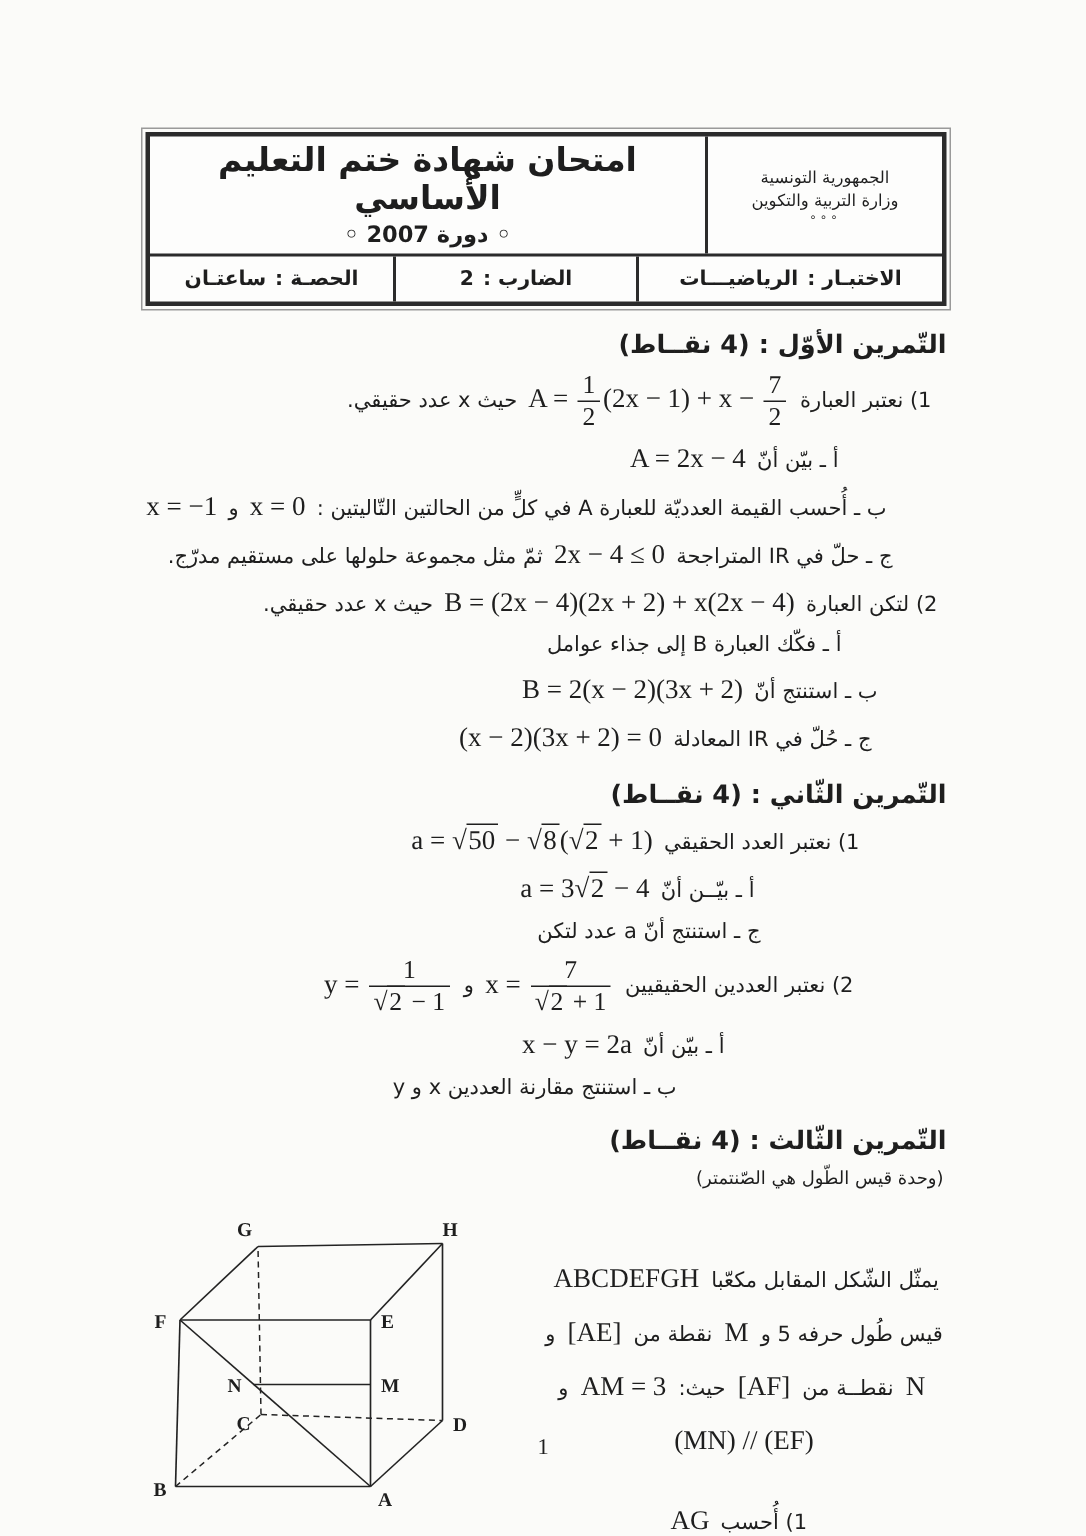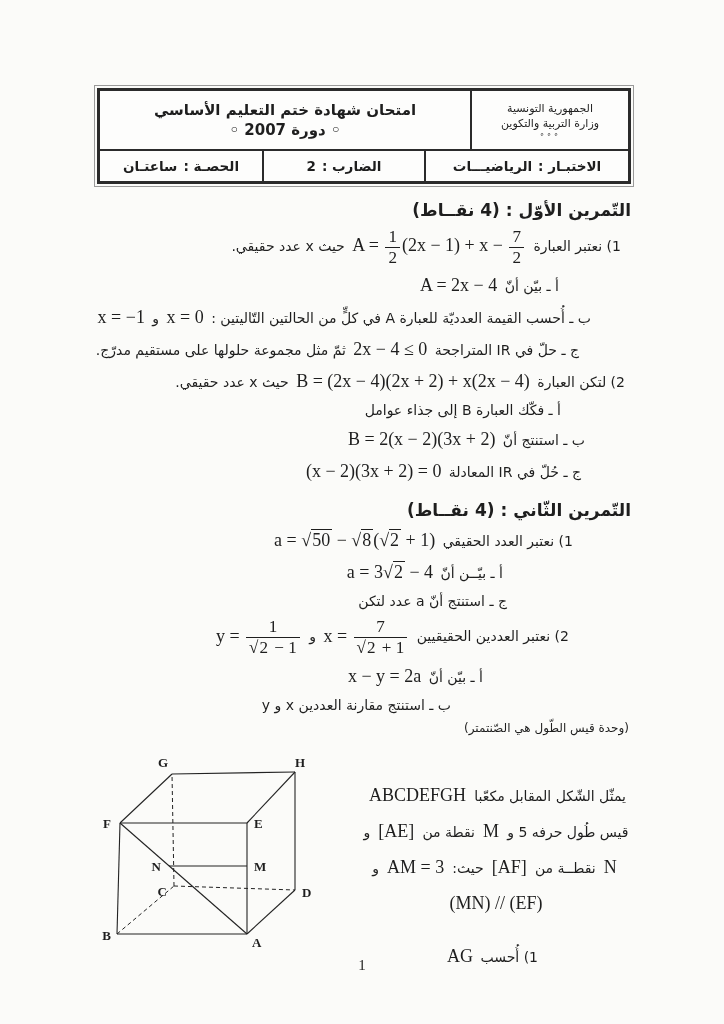--- a/index.html
+++ b/index.html
@@ -26,21 +26,21 @@
     width:152px;flex:none;
     border-left:2px solid #2b2b2b;
     display:flex;flex-direction:column;justify-content:center;align-items:center;
     font-size:11px;line-height:1.35;padding:3px 2px;text-align:center;
   }
   .h-dots{font-size:8px;letter-spacing:2px;line-height:.8;color:#333;}
   .h-title{
     flex:1;display:flex;flex-direction:column;justify-content:center;align-items:center;
     font-weight:bold;text-align:center;padding:4px 0;
   }
-  .h-title .t1{font-size:15px;}
+  .h-title .t1{font-size:22px;}
   .h-title .t2{font-size:15px;margin-top:2px;}
   .h-row2{display:flex;min-height:30px;font-weight:bold;font-size:13.5px;}
   .h-row2 > div{display:flex;align-items:center;justify-content:center;gap:6px;padding:3px 6px;}
   .h-cell-subject{width:36%;}
   .h-cell-coeff{width:28%;border-left:2px solid #2b2b2b;border-right:2px solid #2b2b2b;}
   .h-cell-duration{flex:1;}
   
   .content{margin:0 93px 0 97px;}
   .ex-title{
     font-size:17px;font-weight:bold;margin:15px 0 7px;
@@ -126,21 +126,21 @@
       <div>
           <div class="line" style="margin-right: 10px;"><span class="ar">1) نعتبر العبارة</span> <span class="math" dir="ltr">A = <span class="frac">
                 <span class="fnum">1</span>
                 <span class="fden">2</span>
               </span>(2x − 1) + x − <span class="frac">
                 <span class="fnum">7</span>
                 <span class="fden">2</span>
               </span></span> <span class="ar">حيث x عدد حقيقي.</span> </div>
           <div class="line" style="margin-right: 72px;"><span class="ar">أ ـ بيّن أنّ</span> <span class="math" dir="ltr">A = 2x − 4</span> </div>
           <div class="line" style="margin-right: 40px;"><span class="ar">ب ـ أُحسب القيمة العدديّة للعبارة A في كلٍّ من الحالتين التّاليتين :</span> <span class="math" dir="ltr">x = 0</span> <span class="ar">و</span> <span class="math" dir="ltr">x = −1</span> </div>
-          <div class="line" style="margin-right: 52px;"><span class="ar">ج ـ حلّ في IR المتراجحة</span> <span class="math" dir="ltr">2x − 4 ≤ 0</span> <span class="ar">ثمّ مثل مجموعة حلولها على مستقيم مدرّج.</span> </div>
+          <div class="line" style="margin-right: 36px;"><span class="ar">ج ـ حلّ في IR المتراجحة</span> <span class="math" dir="ltr">2x − 4 ≤ 0</span> <span class="ar">ثمّ مثل مجموعة حلولها على مستقيم مدرّج.</span> </div>
           <div class="line" style="margin-right: 6px;"><span class="ar">2) لتكن العبارة</span> <span class="math" dir="ltr">B = (2x − 4)(2x + 2) + x(2x − 4)</span> <span class="ar">حيث x عدد حقيقي.</span> </div>
           <div class="line" style="margin-right: 70px;"><span class="ar">أ ـ فكّك العبارة B إلى جذاء عوامل</span> </div>
           <div class="line" style="margin-right: 46px;"><span class="ar">ب ـ استنتج أنّ</span> <span class="math" dir="ltr">B = 2(x − 2)(3x + 2)</span> </div>
           <div class="line" style="margin-right: 50px;"><span class="ar">ج ـ حُلّ في IR المعادلة</span> <span class="math" dir="ltr">(x − 2)(3x + 2) = 0</span> </div>
         </div>
     </section>
 
     <section id="ex2">
       <h2 class="ex-title">التّمرين الثّاني : (4 نقــاط)</h2>
       <div>
@@ -153,20 +153,21 @@
               </span></span> <span class="ar">و</span> <span class="math" dir="ltr">y = <span class="frac">
                 <span class="fnum">1</span>
                 <span class="fden"><span class="sqrt">√<span class="rad">2</span></span> − 1</span>
               </span></span> </div>
           <div class="line" style="margin-right: 148px;"><span class="ar">أ ـ بيّن أنّ</span> <span class="math" dir="ltr">x − y = 2a</span> </div>
           <div class="line" style="margin-right: 180px;"><span class="ar">ب ـ استنتج مقارنة العددين x و y</span> </div>
         </div>
     </section>
 
     <section id="ex3">
+      <h2 class="ex-title">التّمرين الثّالث : (4 نقــاط)</h2>
       <div class="unit-line">(وحدة قيس الطّول هي الصّنتمتر)</div>
 
       <div class="fig-row">
         <div class="fig-text">
           <div class="para"><span class="ar">يمثّل الشّكل المقابل مكعّبا</span> <span class="math" dir="ltr">ABCDEFGH</span> <span class="ar">قيس طُول حرفه 5 و</span> <span class="math" dir="ltr">M</span> <span class="ar">نقطة من</span> <span class="math" dir="ltr">[AE]</span> <span class="ar">و</span> <span class="math" dir="ltr">N</span> <span class="ar">نقطــة من</span> <span class="math" dir="ltr">[AF]</span> <span class="ar">حيث:</span> <span class="math" dir="ltr">AM = 3</span> <span class="ar">و</span> <span class="math" dir="ltr">(MN) // (EF)</span> </div>
           <div class="after-lines">
               <div class="line" style="margin-right: 10px;"><span class="ar">1) أُحسب</span> <span class="math" dir="ltr">AG</span> </div>
             </div>
         </div>
 

